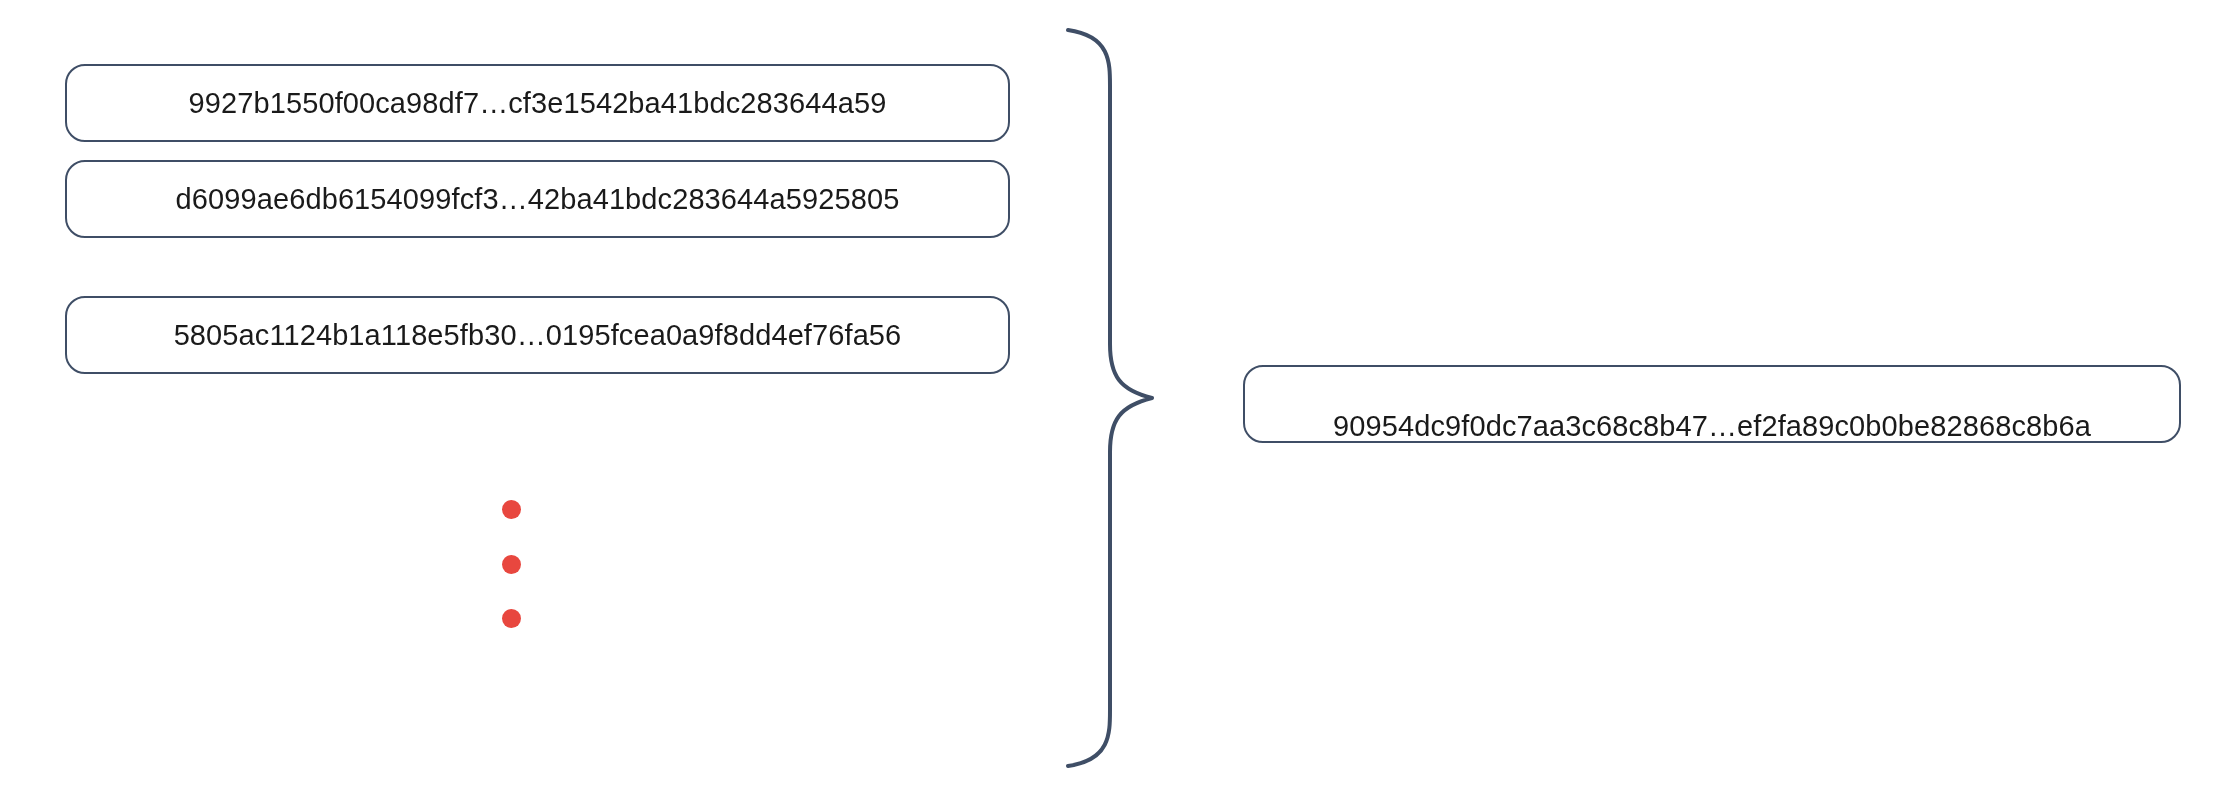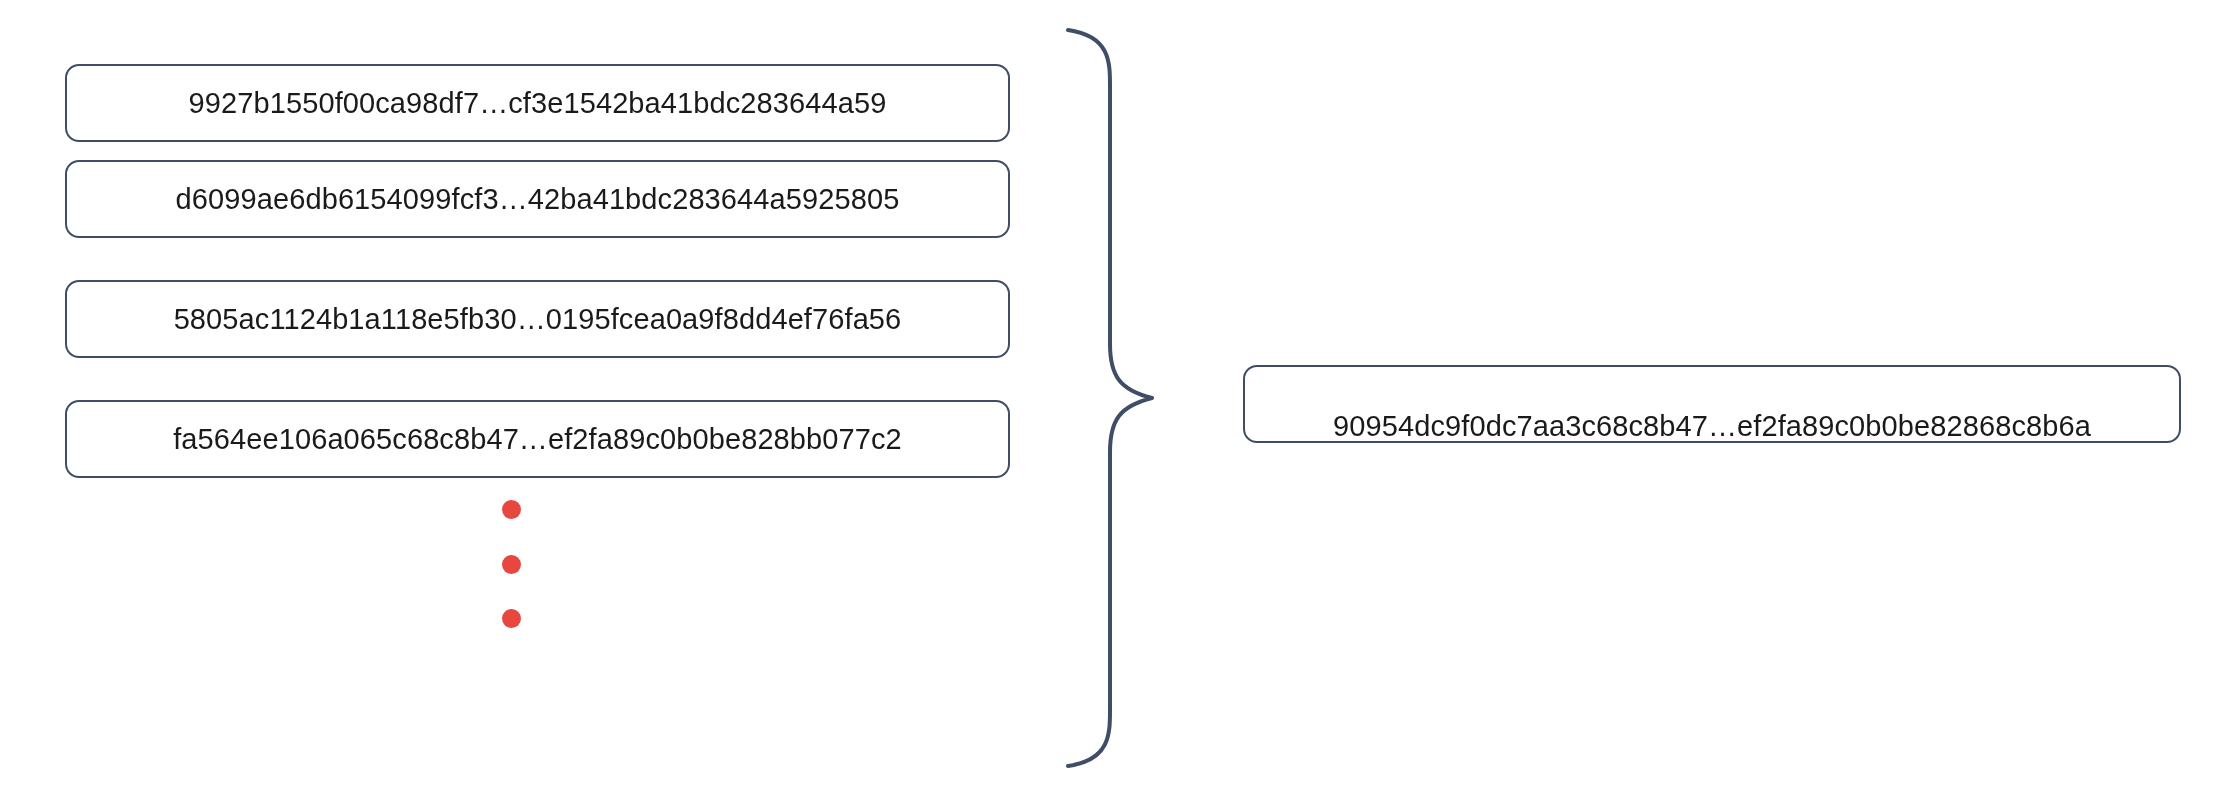--- a/index.html
+++ b/index.html
@@ -20,21 +20,21 @@
     position: relative;
     width: 2220px;
     height: 792px;
   }
 
   
   .hash-box {
     position: absolute;
     box-sizing: border-box;
     border: 2.5px solid #3f4e66;
-    border-radius: 14px;
+    border-radius: 20px;
     background: #ffffff;
     display: flex;
     align-items: center;
     justify-content: center;
     color: #1a1a1a;
     font-size: 29px;
     letter-spacing: 0.1px;
     white-space: nowrap;
   }
 
@@ -43,21 +43,21 @@
     width: 945px;
     height: 78px;
   }
 
   .left-box .hash-text {
     font-size: 29px;
   }
 
   #left-box-0 { top: 64px; }
   #left-box-1 { top: 160px; }
-  #left-box-2 { top: 280px; }
+  #left-box-2 { top: 296px; }
   #left-box-3 { top: 400px; }
   #left-box-4 { top: 648px; }
 
   .right-box {
     left: 1243px;
     top: 365px;
     width: 938px;
     height: 78px;
   }
 
@@ -110,23 +110,20 @@
   </div>
 
   <div class="hash-box left-box" id="left-box-1">
     <span class="hash-text">d6099ae6db6154099fcf3…42ba41bdc283644a5925805</span>
   </div>
 
   <div class="hash-box left-box" id="left-box-2">
     <span class="hash-text">5805ac1124b1a118e5fb30…0195fcea0a9f8dd4ef76fa56</span>
   </div>
 
-  <div class="hash-box left-box" id="left-box-3">
-    <span class="hash-text">fa564ee106a065c68c8b47…ef2fa89c0b0be828bb077c2</span>
-  </div>
 
   <div class="ellipsis-dots">
     <span class="dot"></span>
     <span class="dot"></span>
     <span class="dot"></span>
   </div>
 
 
   <div class="brace">
     <svg viewBox="0 0 130 740" xmlns="http://www.w3.org/2000/svg">

